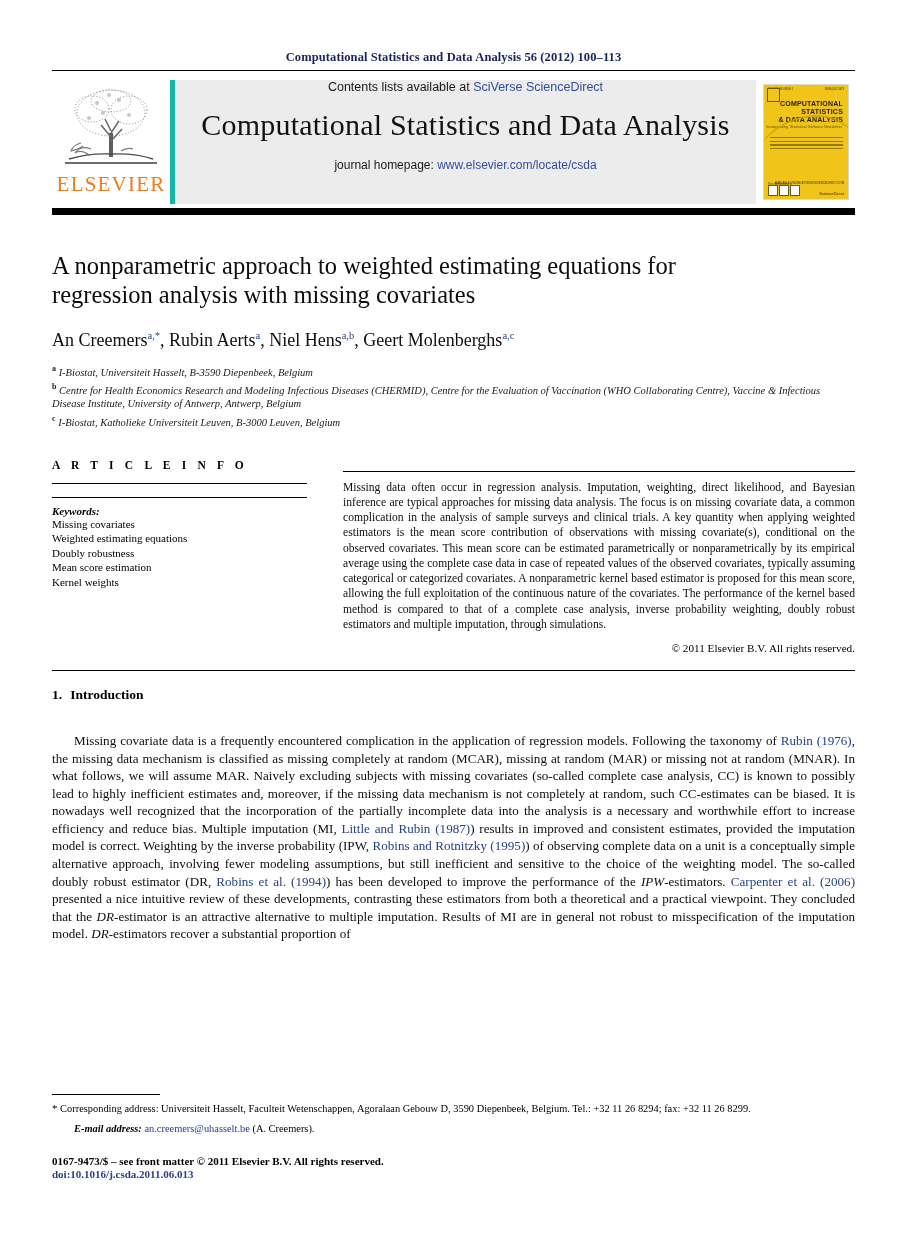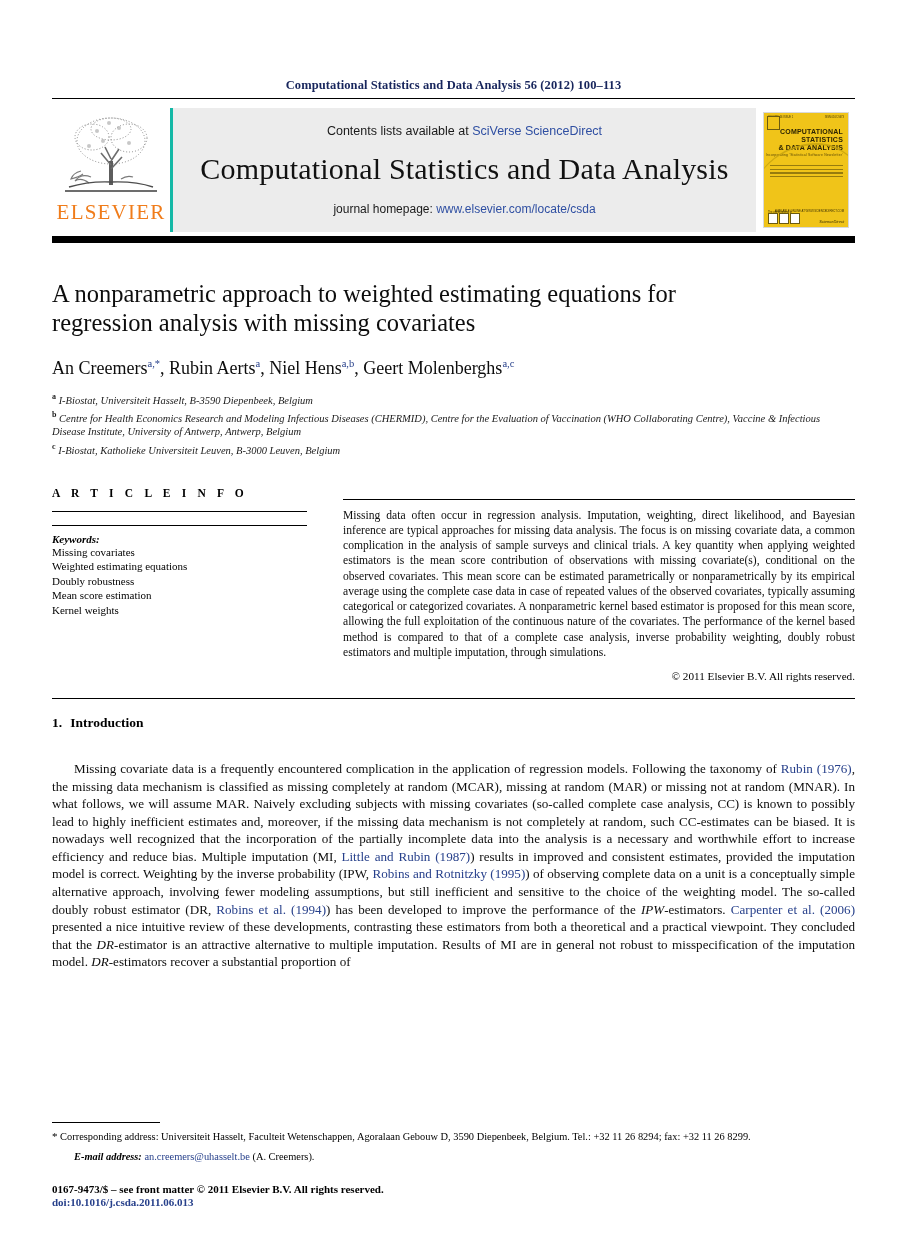--- a/index.html
+++ b/index.html
@@ -27,21 +27,20 @@
   
   .running-head {
     text-align: center;
     font-family: "Liberation Serif", serif;
     font-weight: bold;
     font-size: 12.5px;
     color: #17255c;
     letter-spacing: .1px;
     padding-top: 50px;
     padding-bottom: 5px;
-    margin-top: 28px;
   }
   .rule-thin {
     border-top: 1.6px solid #000;
     margin: 0;
   }
 
   
   .banner {
     display: flex;
     align-items: stretch;
@@ -66,22 +65,22 @@
     color: #f07c1a;
     line-height: 1;
     margin-top: 1px;
   }
   .banner-center {
     flex: 1 1 auto;
     background: #ececec;
     display: flex;
     flex-direction: column;
     align-items: center;
-    justify-content: center;
-    border-left: 3px solid #14b8a6;
+    justify-content: flex-start;
+    border-left: 5px solid #14b8a6;
     border-right: 1px solid #ffffff;
   }
   .contents-line {
     font-family: "Liberation Sans", sans-serif;
     font-size: 12.5px;
     color: #1a1a1a;
     margin-bottom: 14px;
   }
   .contents-line .sd-link { color: #2f4fa2; }
   .journal-name {

